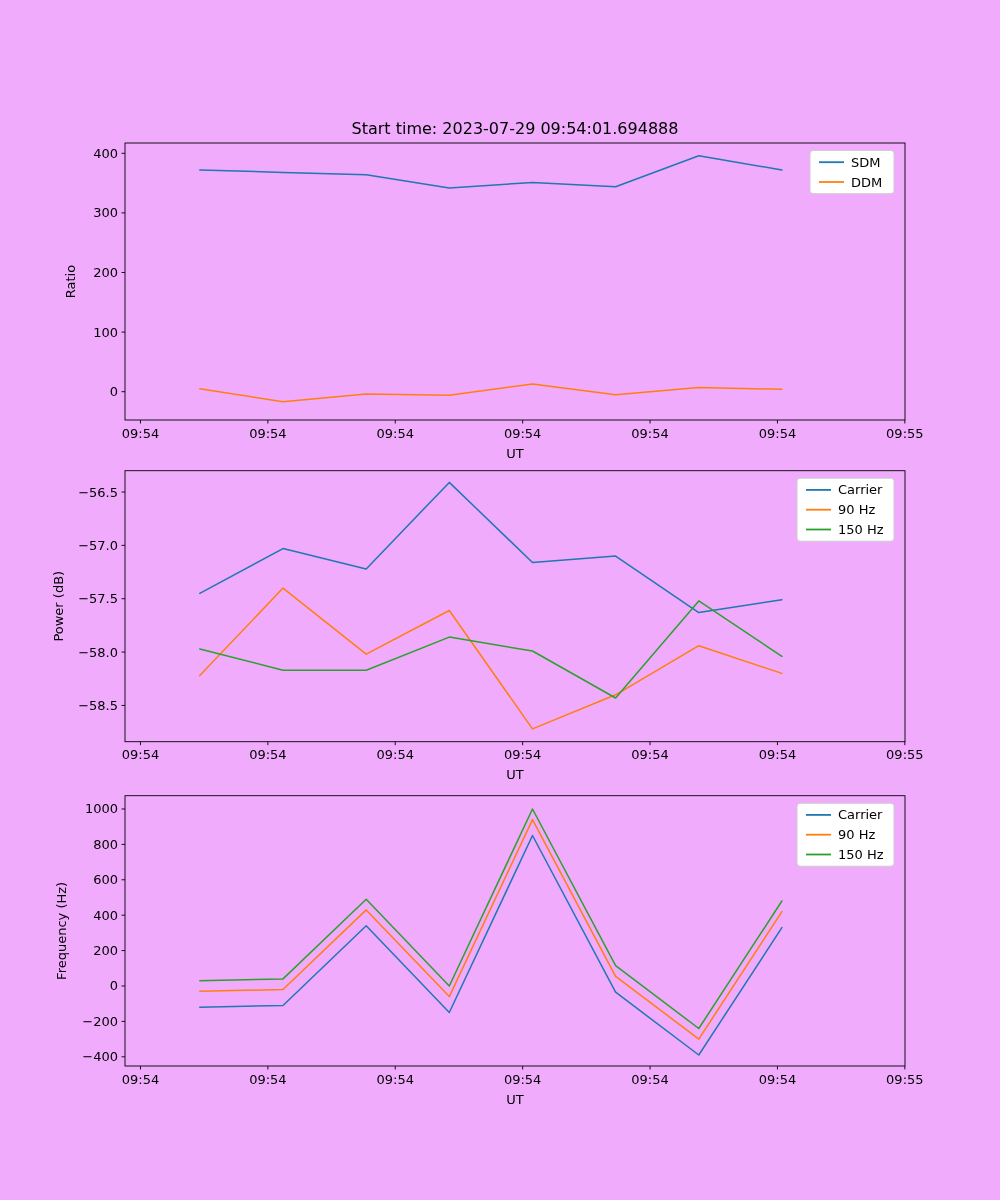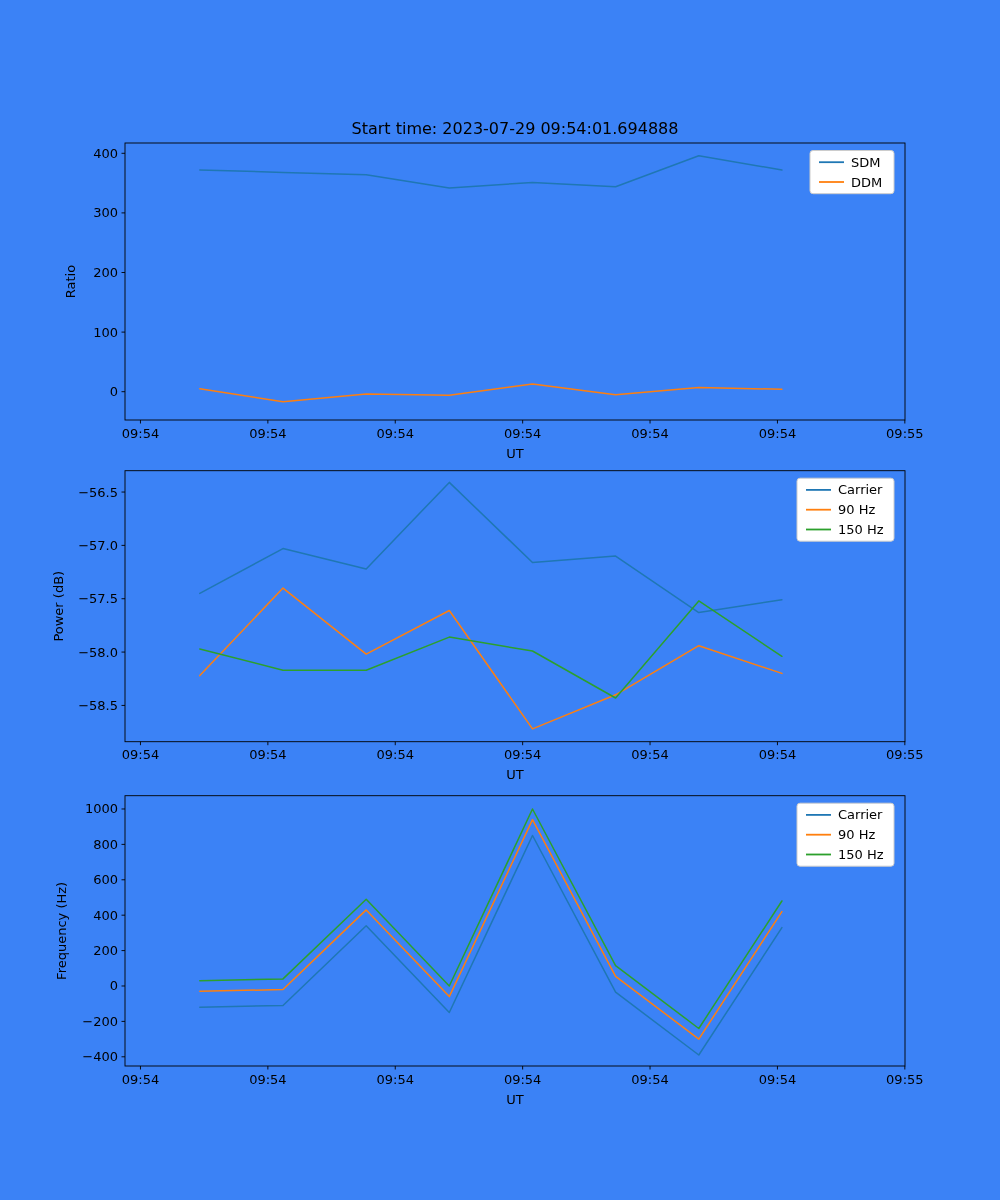--- a/index.html
+++ b/index.html
@@ -1,19 +1,19 @@
 <!DOCTYPE html>
 <html><head>
 <meta charset="utf-8">
 <style>
   html,body{margin:0;padding:0;background:#ffffff;}
   #figure{
     position:relative;
     width:1000px;height:1200px;
-    background:#3b82f6;
+    background:#f0abfc;
     font-family:"DejaVu Sans","Liberation Sans",sans-serif;
   }
   svg text{
     font-family:"DejaVu Sans","Liberation Sans",sans-serif;
     fill:#000000;
   }
 </style>
 </head>
 <body>
 

